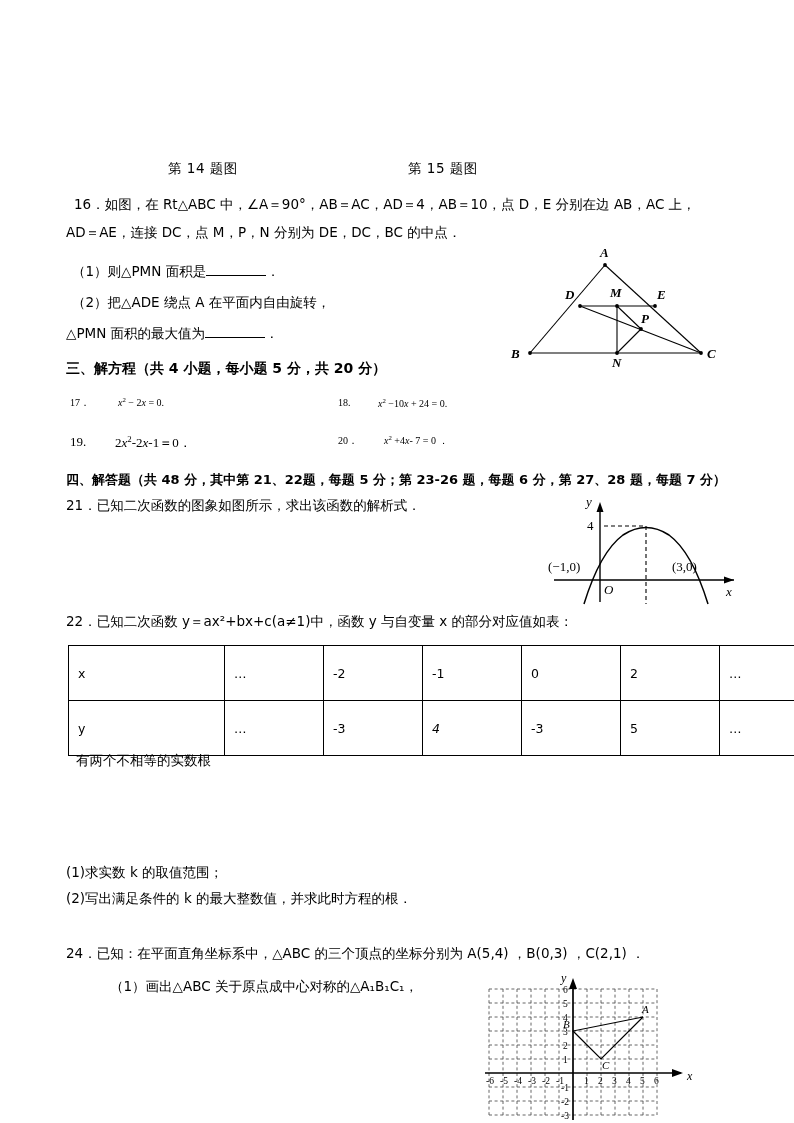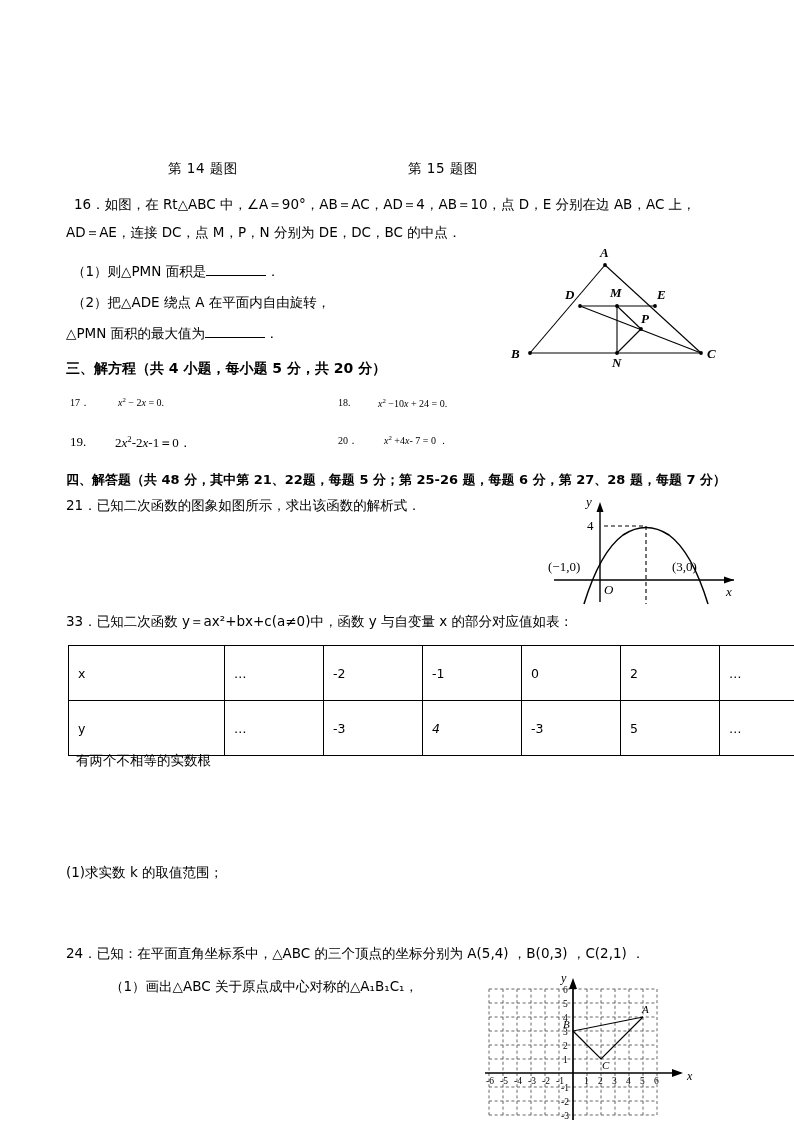--- a/index.html
+++ b/index.html
@@ -114,21 +114,21 @@
   <div class="abs eq" style="left:70px;top:434px;font-size:13px;">
     <span>19.</span>
   </div>
   <div class="abs eq" style="left:115px;top:434px;font-size:13px;">2<i>x</i><sup>2</sup>-2<i>x</i>-1＝0．</div>
 
   <div class="abs eq" style="left:338px;top:434px;">
     <span>20．</span>
   </div>
   <div class="abs eq" style="left:384px;top:434px;"><i>x</i><sup>2</sup> +4<i>x</i>- 7 = 0 ．</div>
 
-  <div class="abs sec-head" style="left:66px;top:471px;font-size:13px;">四、解答题（共 48 分，其中第 21、22题，每题 5 分；第 25-26 题，每题 6 分，第 27、28 题，每题 7 分）</div>
+  <div class="abs sec-head" style="left:66px;top:471px;font-size:13px;">四、解答题（共 48 分，其中第 21、22题，每题 5 分；第 23-26 题，每题 6 分，第 27、28 题，每题 7 分）</div>
 
   <div class="abs qline" style="left:66px;top:497px;">21．已知二次函数的图象如图所示，求出该函数的解析式．</div>
 
   <div class="abs" style="left:548px;top:492px;">
     <svg width="200" height="118" viewBox="0 0 200 118">
 
       <line x1="6" y1="88" x2="186" y2="88" stroke="#000" stroke-width="1.4"></line>
       <polygon points="186,88 176,84.5 176,91.5" fill="#000"></polygon>
 
       <line x1="52" y1="110" x2="52" y2="14" stroke="#000" stroke-width="1.4"></line>
@@ -141,21 +141,21 @@
 
       <text x="39" y="38" font-size="13">4</text>
       <text x="38" y="14" font-size="13" font-style="italic">y</text>
       <text x="178" y="104" font-size="13" font-style="italic">x</text>
       <text x="56" y="102" font-size="13" font-style="italic">O</text>
       <text x="0" y="79" font-size="13">(−1,0)</text>
       <text x="124" y="79" font-size="13">(3,0)</text>
     </svg>
   </div>
 
-  <div class="abs qline" style="left:66px;top:613px;">33．已知二次函数 y＝ax²+bx+c(a≠0)中，函数 y 与自变量 x 的部分对应值如表：</div>
+  <div class="abs qline" style="left:66px;top:613px;">22．已知二次函数 y＝ax²+bx+c(a≠1)中，函数 y 与自变量 x 的部分对应值如表：</div>
 
   <div class="abs" style="left:68px;top:645px;">
     <table class="vt" style="width:672px;">
       <tbody>
           <tr>
         <td style="width:145px;">x</td>
         <td style="width:88px;" class="dots">…</td>
         <td style="width:88px;">-2</td>
         <td style="width:88px;">-1</td>
         <td style="width:88px;">0</td>
@@ -171,20 +171,21 @@
         <td>5</td>
         <td class="dots">…</td>
       </tr>
     </tbody>
       </table>
   </div>
 
   <div class="abs qline" style="left:76px;top:752px;">有两个不相等的实数根</div>
 
   <div class="abs qline" style="left:66px;top:864px;">(1)求实数 k 的取值范围；</div>
+  <div class="abs qline" style="left:66px;top:890px;">(2)写出满足条件的 k 的最大整数值，并求此时方程的根．</div>
 
   <div class="abs qline" style="left:66px;top:945px;">24．已知：在平面直角坐标系中，△ABC 的三个顶点的坐标分别为 A(5,4) ，B(0,3) ，C(2,1) ．</div>
   <div class="abs qline" style="left:70px;top:978px;margin-left:40px;">（1）画出△ABC 关于原点成中心对称的△A₁B₁C₁，</div>
 
   <div class="abs" style="left:485px;top:968px;">
     <svg width="225" height="155" viewBox="0 0 225 155">
 
       <g stroke="#555" stroke-width="0.9" stroke-dasharray="3,2.6" fill="none">
 
         <line x1="4" y1="21" x2="4" y2="147"></line>

